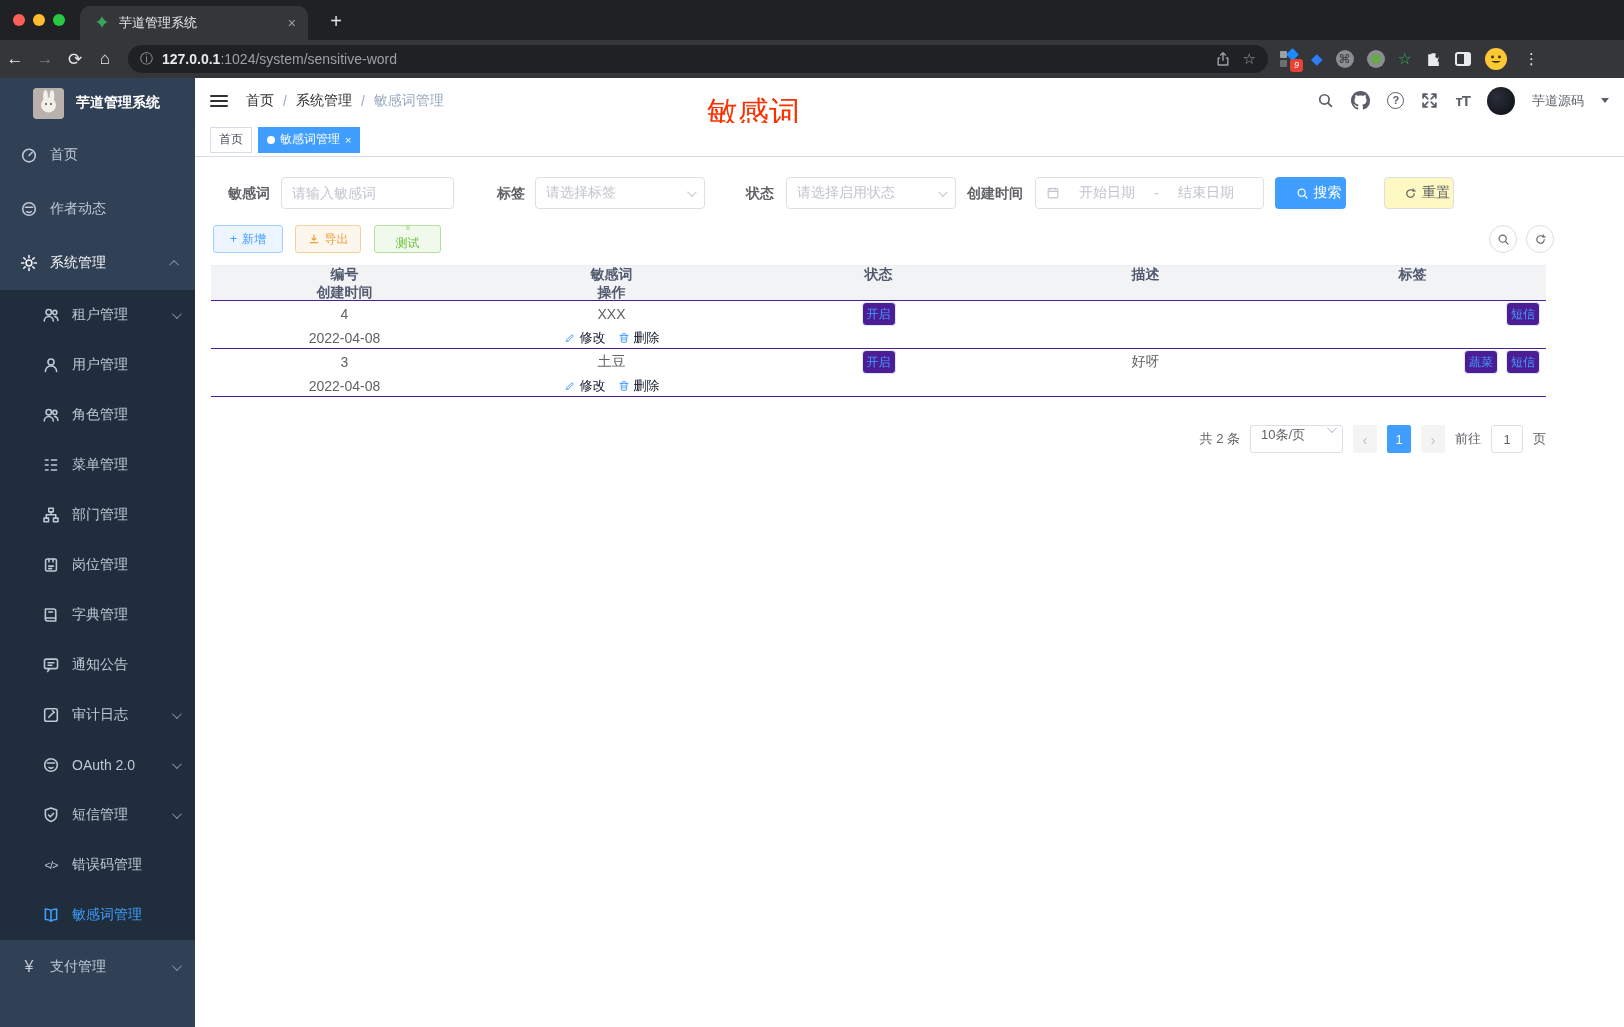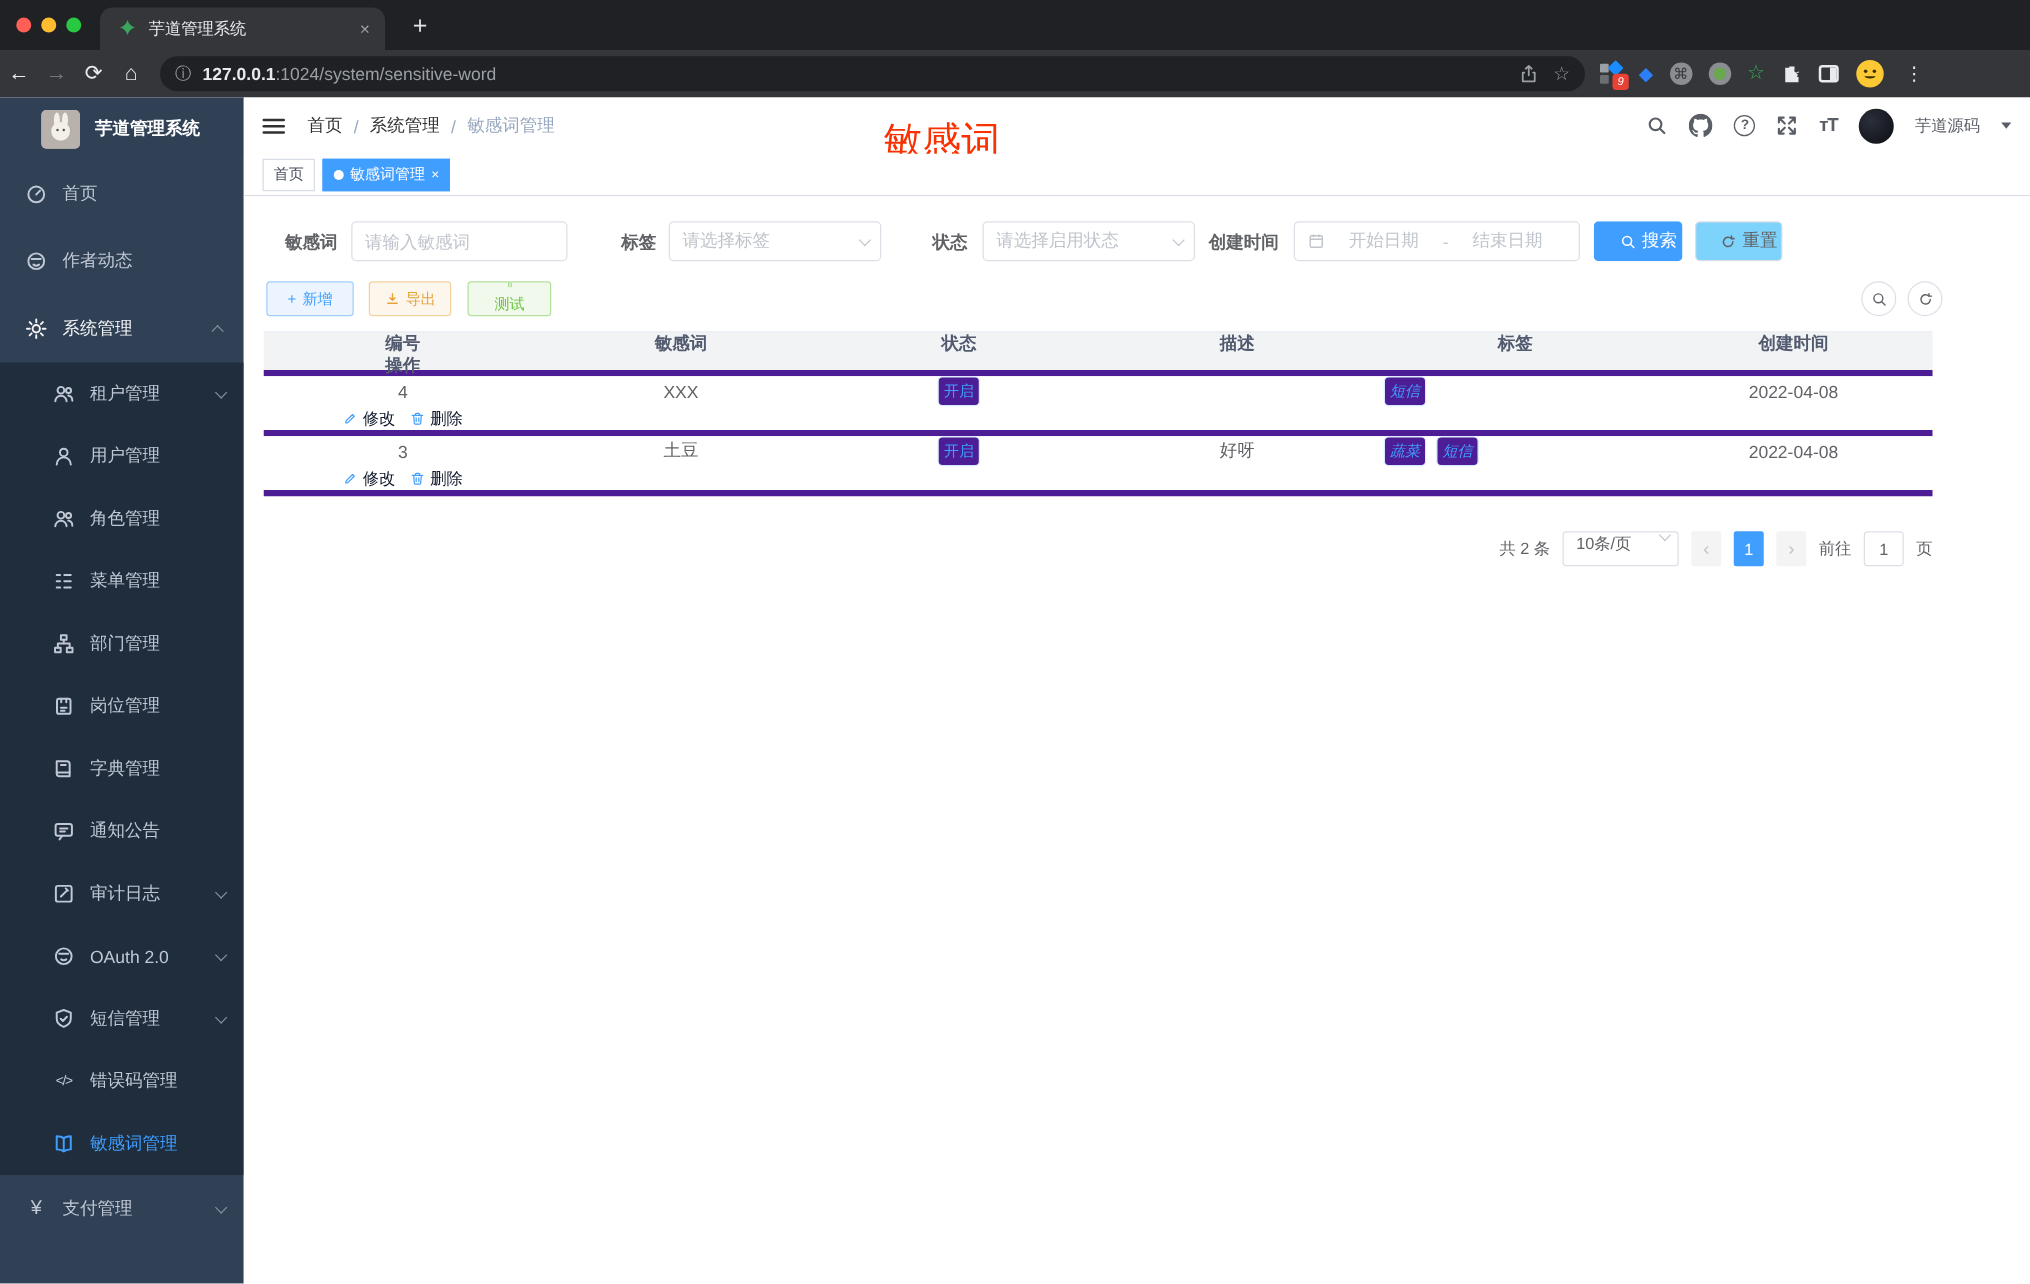--- a/index.html
+++ b/index.html
@@ -88,37 +88,37 @@
   .ctrl { position:absolute; top:20px; height:32px; border:1px solid #dcdfe6; border-radius:4px; background:#fff; display:flex; align-items:center; padding:0 10px; font-size:14px; color:#c0c4cc; }
   .ctrl input { border:none; outline:none; width:100%; font-size:14px; color:#606266; font-family:inherit; }
   .ctrl input::placeholder { color:#c0c4cc; }
   .selchev { margin-left:auto; width:7px; height:7px; border-right:1.4px solid #c0c4cc; border-bottom:1.4px solid #c0c4cc; transform:rotate(45deg) translateY(-2px); flex:0 0 auto; }
   .dr { justify-content:space-between; }
   .dr .dseg { flex:1; text-align:center; }
   .dr svg { stroke:#c0c4cc; fill:none; stroke-width:1.3; flex:0 0 auto; }
   .btn { position:absolute; top:20px; height:32px; border-radius:4px; font-size:14px; display:flex; align-items:center; justify-content:center; gap:5px; cursor:pointer; border:1px solid transparent;padding-left:16px; }
   .btn svg { stroke:currentColor; fill:none; stroke-width:1.5; stroke-linecap:round; stroke-linejoin:round; }
   .btn.primary { background:#409eff; color:#fff; }
-  .btn.plain { background:#7dd3fc; border-color:#dcdfe6; color:#606266; }
+  .btn.plain { background:#fef9c3; border-color:#dcdfe6; color:#606266;margin-left:28px; }
   .abtn { position:absolute; top:68px; height:28px; border-radius:3px; font-size:12px; display:flex; align-items:center; justify-content:center; gap:5px; cursor:pointer; border:1px solid transparent; }
   .abtn svg { stroke:currentColor; fill:none; stroke-width:1.5; stroke-linecap:round; stroke-linejoin:round; }
   .abtn.blue { background:#ecf5ff; border-color:#a0cfff; color:#409eff; }
   .abtn.yellow { background:#fdf6ec; border-color:#f3d19e; color:#e6a23c; }
   .abtn.green { background:#f0f9eb; border-color:#b3e19d; color:#67c23a; }
   .cbtn { position:absolute; top:68px; width:28px; height:28px; border:1px solid #dcdfe6; border-radius:50%; background:#fff; display:flex; align-items:center; justify-content:center; }
   .cbtn svg { stroke:#606266; fill:none; stroke-width:1.4; stroke-linecap:round; stroke-linejoin:round; }
 
   
   .tbl { position:absolute; left:16px; top:108px; width:1335px; font-size:14px; color:#606266; }
-  .trow { display:grid; grid-template-columns:repeat(6,1fr); align-items:center; border-bottom:5px solid #4c1d95; }
+  .trow { display:grid; grid-template-columns:repeat(5,1fr); align-items:center; border-bottom:1px solid #4c1d95; }
   .trow > div { text-align:center; padding:0 6px; }
   .thead { height:36px; background:#f2f3f5; color:#515a6e; font-weight:600; border-top:1px solid #ebeef5; }
   .tbody { height:48px; background:#fff; }
   .eltag { display:inline-flex; align-items:center; height:24px; padding:0 4px; background:#4c1d95; border:1px solid #d9ecff; border-radius:4px; color:#409eff; font-size:12px; }
-  .tagwrap { display:flex; justify-content:flex-start; gap:8px;font-style:italic; }
+  .tagwrap { display:flex; justify-content:flex-end; gap:8px; }
   .ops { display:flex; justify-content:center; gap:12px; }
   .oplink { display:inline-flex; align-items:center; gap:4px; color:#0f172a; font-size:13px; cursor:pointer; }
   .oplink svg { stroke:#409eff; fill:none; stroke-width:1.3; stroke-linecap:round; stroke-linejoin:round; }
 
   
   .pager { position:absolute; top:268px; right:78px; height:28px; display:flex; align-items:center; gap:10px; font-size:13px; color:#606266; }
   .psize { width:93px; height:28px; border:1px solid #dcdfe6; border-radius:3px; display:flex; align-items:flex-start; padding:0 8px 0 10px; color:#606266; }
   .pbtn { width:24px; height:28px; background:#f4f4f5; border-radius:2px; color:#c0c4cc; font-size:15px; display:flex; align-items:center; justify-content:center; }
   .pcur { width:24px; height:28px; background:#409eff; border-radius:2px; color:#fff; font-size:13px; display:flex; align-items:center; justify-content:center; }
   .pgoto input { width:32px; height:28px; border:1px solid #dcdfe6; border-radius:3px; text-align:center; font-size:13px; color:#606266; outline:none; font-family:inherit; }

